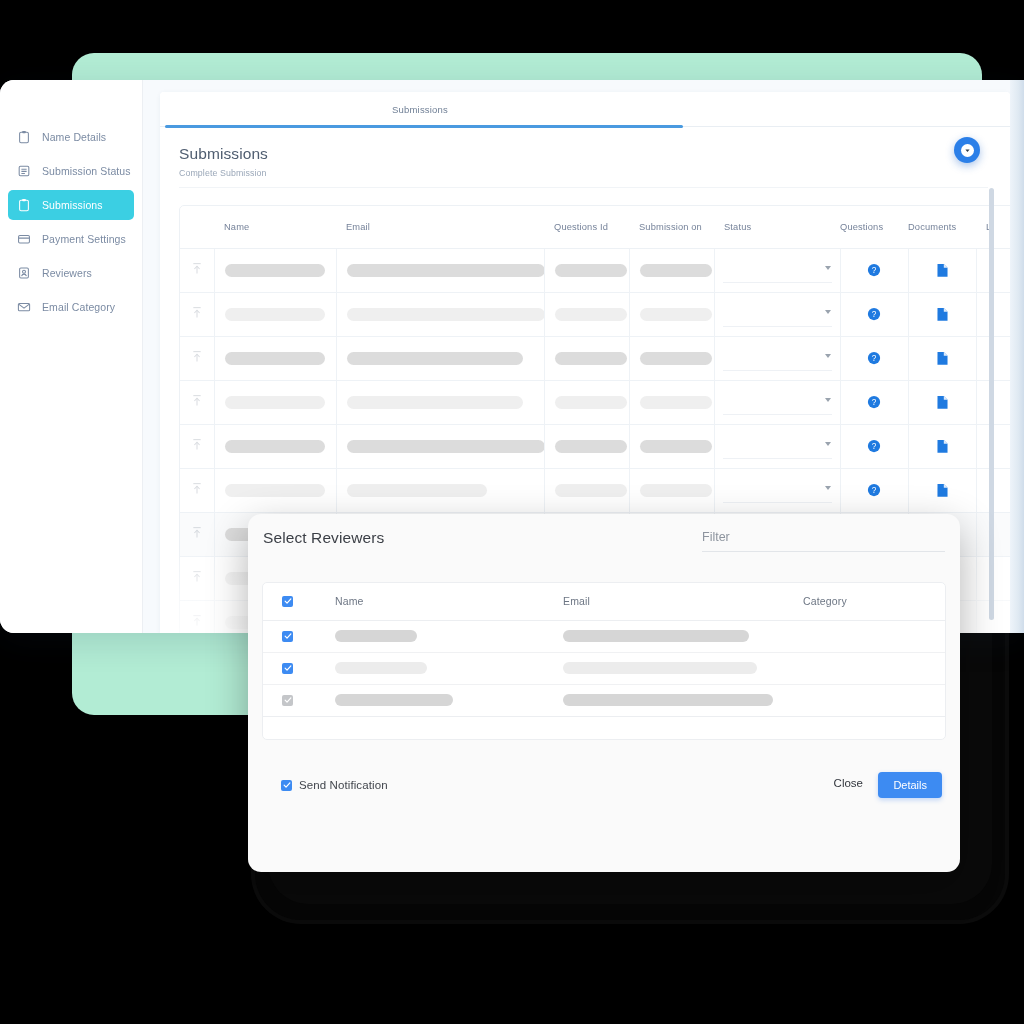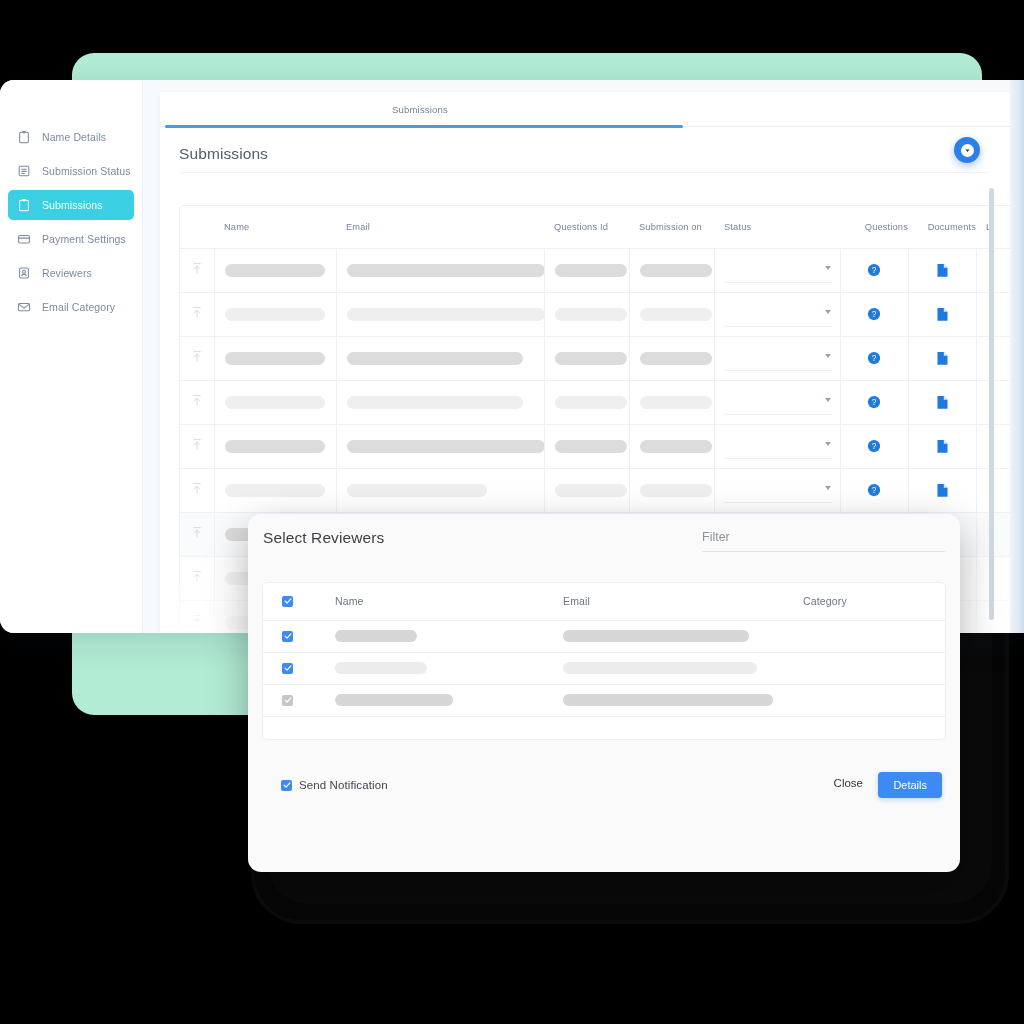--- a/index.html
+++ b/index.html
@@ -130,21 +130,21 @@
     overflow: hidden;
   }
   table.tbl { border-collapse: collapse; width: 1000px; table-layout: fixed; }
   table.tbl th {
     font-weight: normal; font-size: 9.3px; color: #76839a;
     text-align: left; padding: 12px 0 12px 10px;
     vertical-align: middle; height: 42px;
     border-bottom: 1px solid #edf1f5;
     letter-spacing:.15px;
   }
-  table.tbl th.ctr { text-align:right; padding-left:0; }
+  table.tbl th.ctr { text-align:left; padding-left:0; }
   table.tbl td {
     border-bottom: 1px solid #eef2f6;
     border-right: 1px solid #eef2f6;
     height: 43px; padding: 0 10px;
     vertical-align: middle;
   }
   table.tbl td.first { border-right: 1px solid #eef2f6; text-align:center; padding:0; }
   .ph { height: 13px; border-radius: 7px; background: #dcdcdc; }
   .ph.light { background: #efefef; }
   .up-ico { width: 12px; height: 13px; opacity:.32; display:inline-block; }
@@ -312,20 +312,21 @@
 
       <div class="tabbar">
         <div class="tab">
           <span>Submissions</span>
         </div>
         <div class="tab-underline"></div>
       </div>
 
       <div class="page-head">
         <div class="page-title">Submissions</div>
+        <div class="page-sub">Complete Submission</div>
         <div class="head-rule"></div>
         <div class="fab">
           <span class="fab-dot">
             <svg viewBox="0 0 10 10">
                 <path d="M2 3.5 L5 7 L8 3.5 Z" fill="#2f3a46"></path>
               </svg>
           </span>
         </div>
       </div>
 

